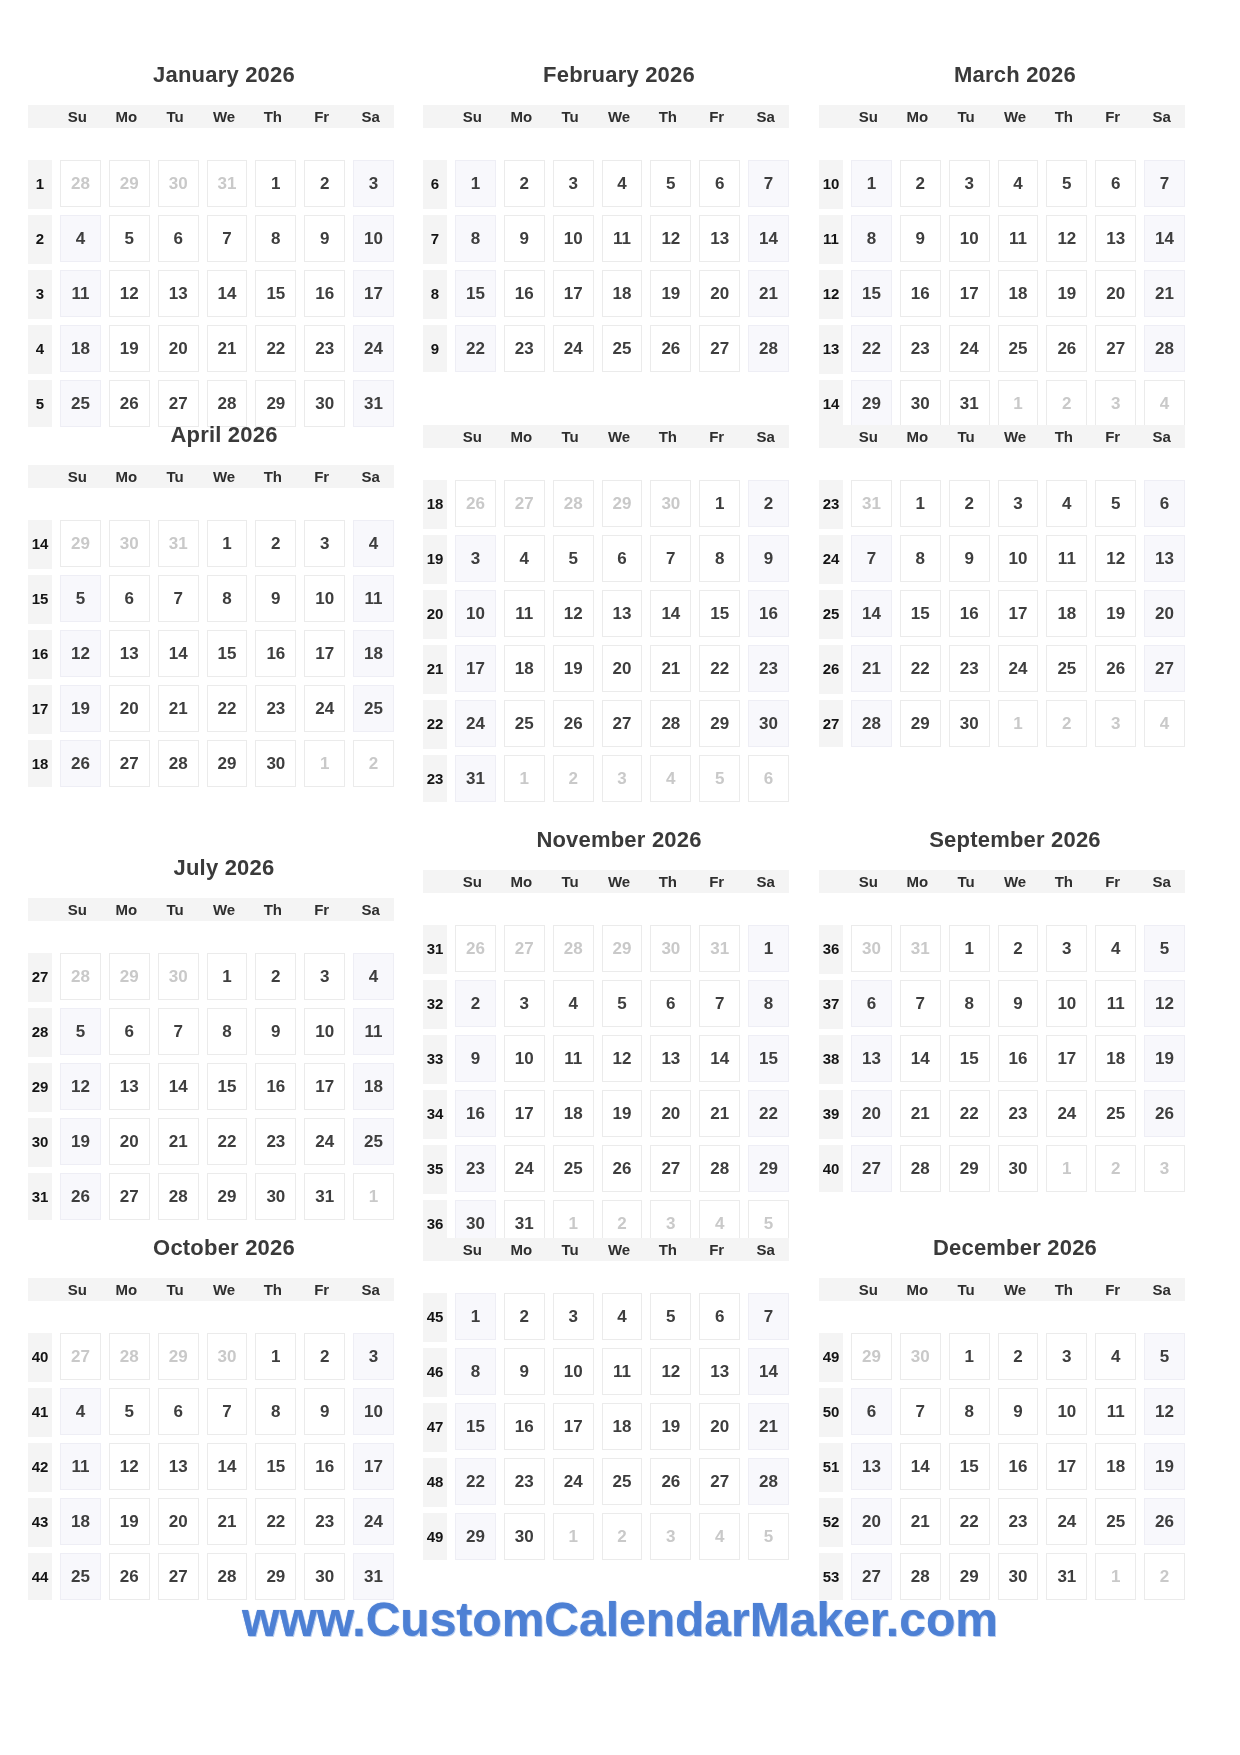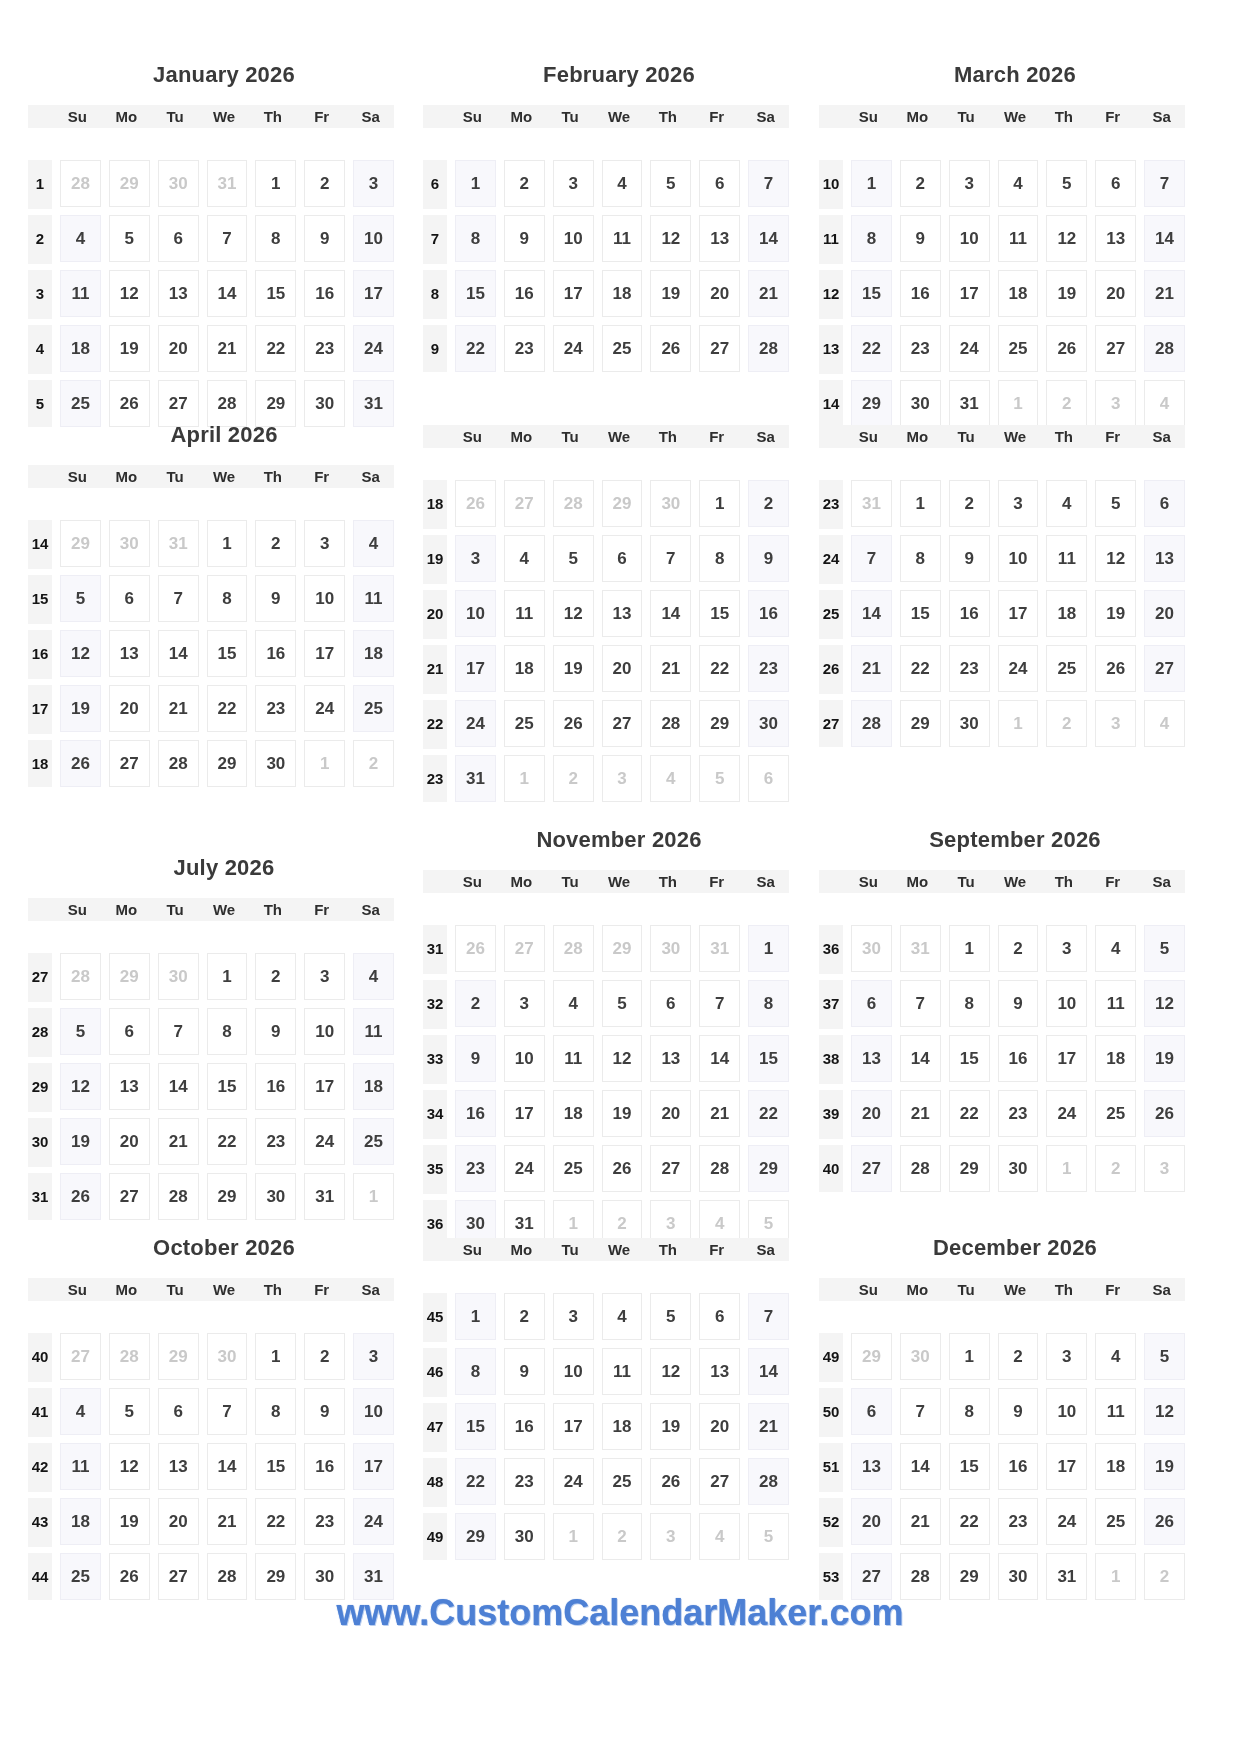--- a/index.html
+++ b/index.html
@@ -77,21 +77,21 @@
   }
   .day.out {
     color: var(--muted-day, #c9c9c9);
   }
   .watermark {
     position: absolute;
     left: 0;
     right: 0;
     top: 1592px;
     text-align: center;
-    font-size: 36px;
+    font-size: 48px;
     font-weight: 700;
     color: var(--watermark-blue, #4d80d4);
     letter-spacing: 0px;
     text-shadow: 0 0 1px rgba(109, 151, 224, 0.9), 1px 1px 0 rgba(77, 128, 212, 0.35);
   }
 </style>
 </head>
 <body>
 
 <div class="page">

